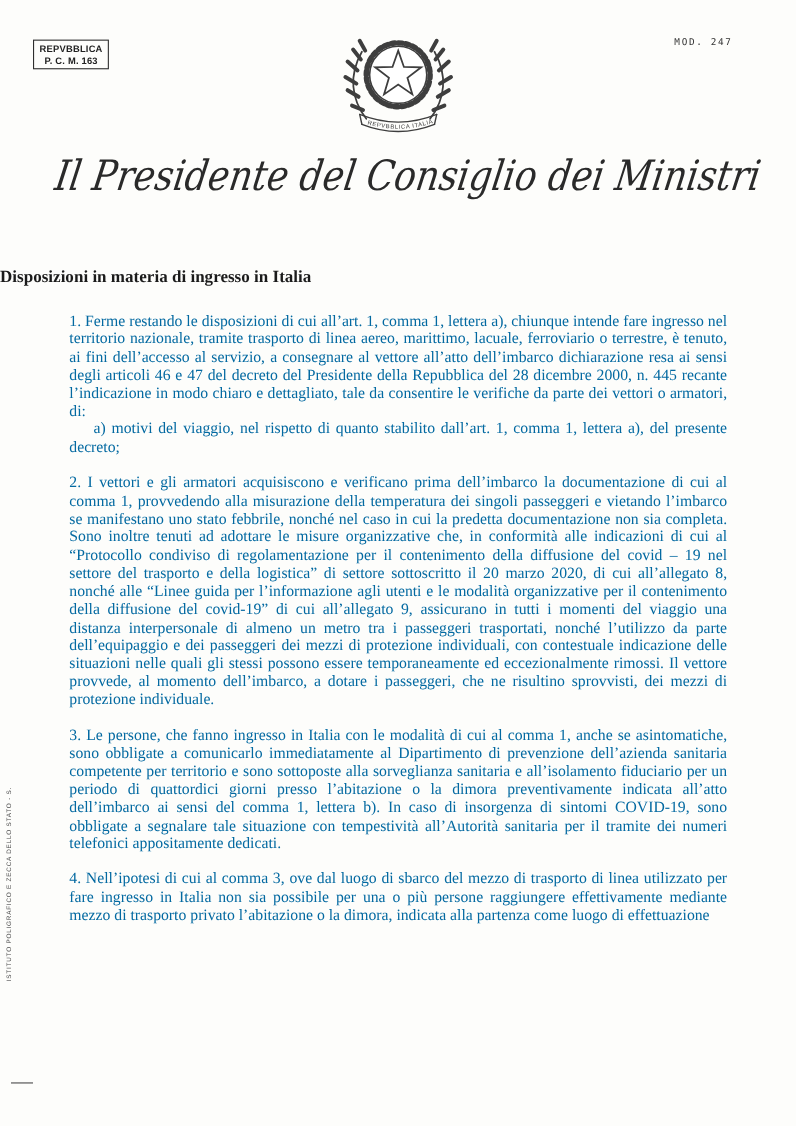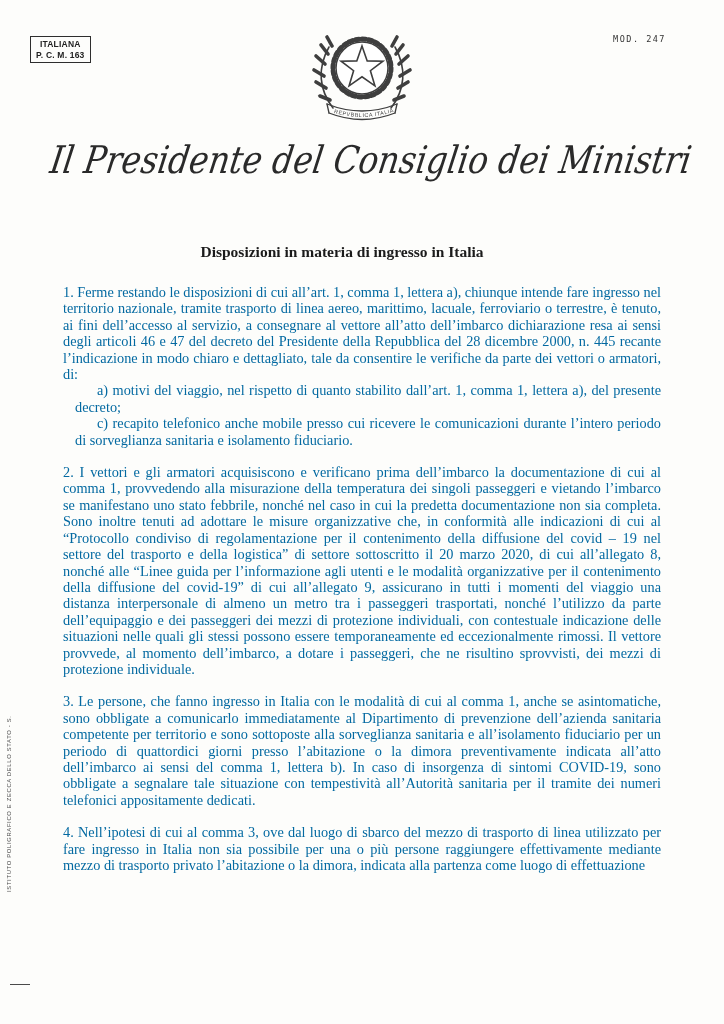--- a/index.html
+++ b/index.html
@@ -58,37 +58,37 @@
     transform-origin: 50% 50%;
   }
 
   .article-number {
     position: absolute; left: 0; top: 212px;
     width: 724px; text-align: center;
     font-size: 15px; font-weight: bold;
   }
   .article-title {
     position: absolute; left: 0; top: 243px;
-    width: 684px; text-align: center;
+    width: 684px; text-align: left;
     font-size: 15.5px; font-weight: bold;
   }
 
   
   .document-body {
     position: absolute; left: 63px; top: 284px;
     width: 598px;
     font-size: 14.3px;
     line-height: 16.4px;
     text-align: justify;
     color: #0369a1;
   }
   .block { text-align: justify; }
   .block.paragraph { margin-top: 16px; }
   .block.paragraph:first-child { margin-top: 0; }
-  .block.letter-item { text-indent: 22px; margin-left: 12px; }
+  .block.letter-item { text-indent: 22px; }
 
   
   .margin-vertical-text {
     position: absolute; left: 6px; top: 892px;
     transform: rotate(-90deg);
     transform-origin: 0 0;
     font-family: "Liberation Sans", sans-serif;
     font-size: 5.8px;
     letter-spacing: 0.7px;
     color: #4a4a4a;
@@ -100,21 +100,21 @@
     width: 20px; height: 0;
     border-top: 1.6px solid #4a4a4a;
   }
 </style>
 </head>
 <body>
 
 <div class="page">
 
   <div class="modulario-box">
-    <div>ITALIANA</div>
+    <div>REPVBBLICA</div>
     <div>P. C. M. 163</div>
   </div>
 
   <div class="mod-number">MOD. 247</div>
 
   <svg class="emblem" viewBox="0 0 130 100">
     <g stroke="#3e3e3e" fill="none" stroke-linecap="round">
 
       <path d="M 36 84 C 22 66 20 44 32 23" stroke-width="1.6"></path>
       <line x1="33" y1="76" x2="23" y2="72" stroke-width="3.6"></line>
@@ -149,21 +149,20 @@
     </defs>
   </svg>
 
   <div class="letterhead">Il Presidente del Consiglio dei Ministri</div>
 
   <div class="article-title">Disposizioni in materia di ingresso in Italia</div>
 
   <div class="document-body">
       <div class="block paragraph">1. Ferme restando le disposizioni di cui all’art. 1, comma 1, lettera a), chiunque intende fare ingresso nel territorio nazionale, tramite trasporto di linea aereo, marittimo, lacuale, ferroviario o terrestre, è tenuto, ai fini dell’accesso al servizio, a consegnare al vettore all’atto dell’imbarco dichiarazione resa ai sensi degli articoli 46 e 47 del decreto del Presidente della Repubblica del 28 dicembre 2000, n. 445 recante l’indicazione in modo chiaro e dettagliato, tale da consentire le verifiche da parte dei vettori o armatori, di:</div>
       <div class="block letter-item">a) motivi del viaggio, nel rispetto di quanto stabilito dall’art. 1, comma 1, lettera a), del presente decreto;</div>
-      <div class="block letter-item">c) recapito telefonico anche mobile presso cui ricevere le comunicazioni durante l’intero periodo di sorveglianza sanitaria e isolamento fiduciario.</div>
       <div class="block paragraph">2. I vettori e gli armatori acquisiscono e verificano prima dell’imbarco la documentazione di cui al comma 1, provvedendo alla misurazione della temperatura dei singoli passeggeri e vietando l’imbarco se manifestano uno stato febbrile, nonché nel caso in cui la predetta documentazione non sia completa. Sono inoltre tenuti ad adottare le misure organizzative che, in conformità alle indicazioni di cui al “Protocollo condiviso di regolamentazione per il contenimento della diffusione del covid – 19 nel settore del trasporto e della logistica” di settore sottoscritto il 20 marzo 2020, di cui all’allegato 8, nonché alle “Linee guida per l’informazione agli utenti e le modalità organizzative per il contenimento della diffusione del covid-19” di cui all’allegato 9, assicurano in tutti i momenti del viaggio una distanza interpersonale di almeno un metro tra i passeggeri trasportati, nonché l’utilizzo da parte dell’equipaggio e dei passeggeri dei mezzi di protezione individuali, con contestuale indicazione delle situazioni nelle quali gli stessi possono essere temporaneamente ed eccezionalmente rimossi. Il vettore provvede, al momento dell’imbarco, a dotare i passeggeri, che ne risultino sprovvisti, dei mezzi di protezione individuale.</div>
       <div class="block paragraph">3. Le persone, che fanno ingresso in Italia con le modalità di cui al comma 1, anche se asintomatiche, sono obbligate a comunicarlo immediatamente al Dipartimento di prevenzione dell’azienda sanitaria competente per territorio e sono sottoposte alla sorveglianza sanitaria e all’isolamento fiduciario per un periodo di quattordici giorni presso l’abitazione o la dimora preventivamente indicata all’atto dell’imbarco ai sensi del comma 1, lettera b). In caso di insorgenza di sintomi COVID-19, sono obbligate a segnalare tale situazione con tempestività all’Autorità sanitaria per il tramite dei numeri telefonici appositamente dedicati.</div>
       <div class="block paragraph">4. Nell’ipotesi di cui al comma 3, ove dal luogo di sbarco del mezzo di trasporto di linea utilizzato per fare ingresso in Italia non sia possibile per una o più persone raggiungere effettivamente mediante mezzo di trasporto privato l’abitazione o la dimora, indicata alla partenza come luogo di effettuazione</div>
     </div>
 
   <div class="margin-vertical-text">ISTITUTO POLIGRAFICO E ZECCA DELLO STATO - S.</div>
   <div class="margin-dash"></div>
 
 </div>
 

